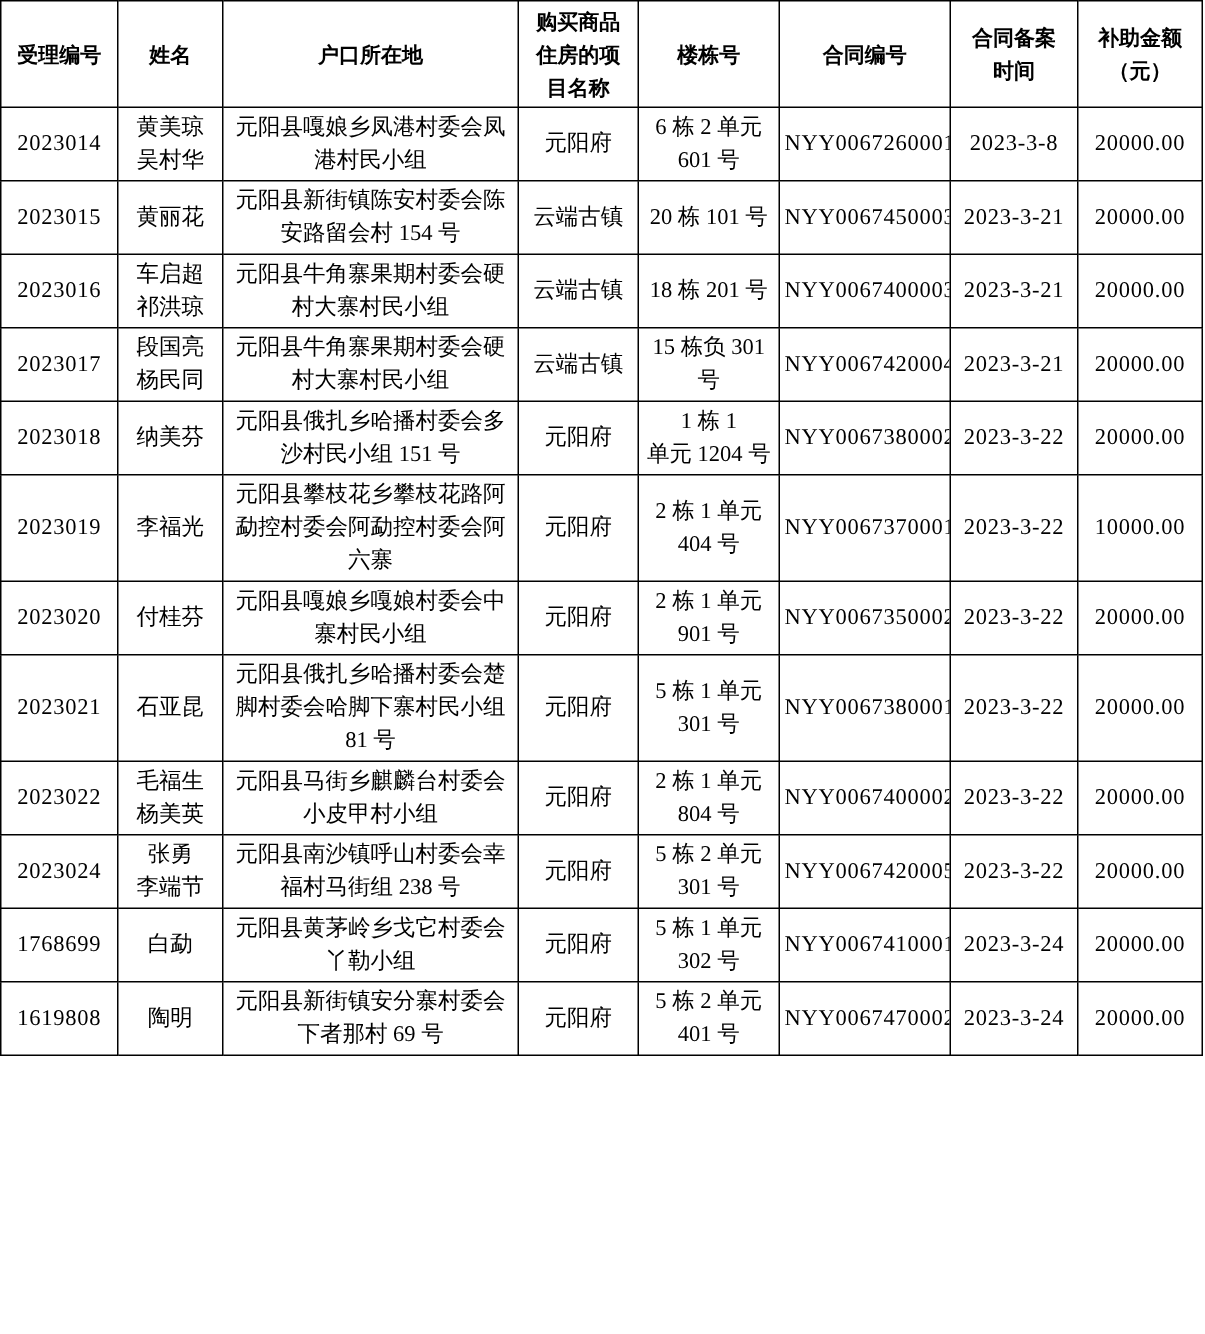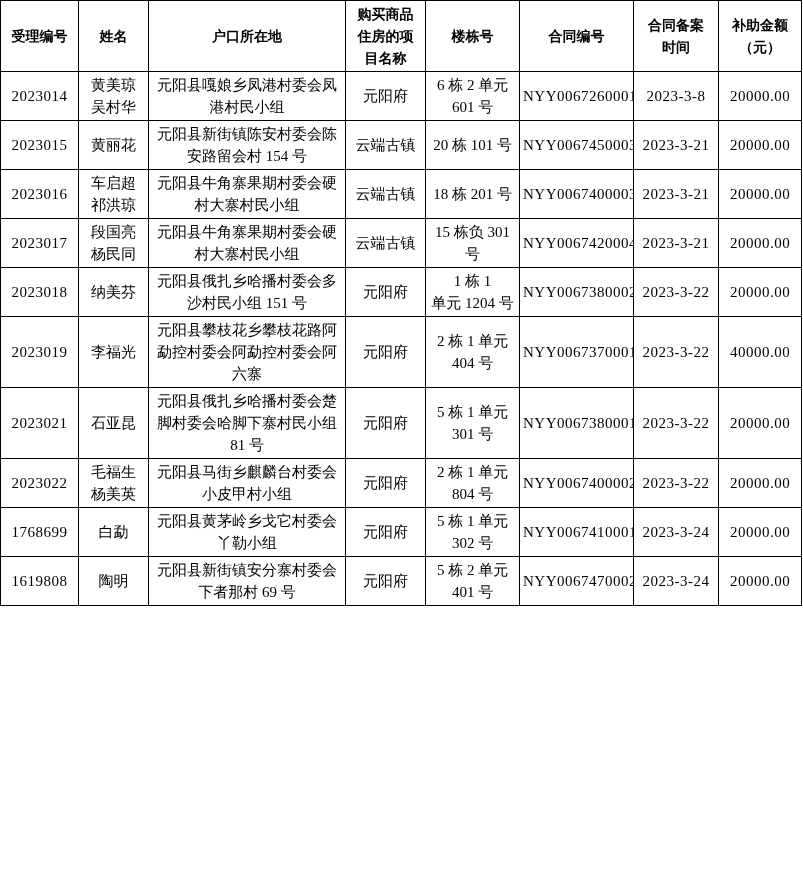--- a/index.html
+++ b/index.html
@@ -150,21 +150,33 @@
           <td class="c-id">2023019</td>
           <td class="c-name">李福光</td>
           <td class="c-address">元阳县攀枝花乡攀枝花路阿
 勐控村委会阿勐控村委会阿
 六寨</td>
           <td class="c-project">元阳府</td>
           <td class="c-building">2 栋 1 单元
 404 号</td>
           <td class="c-contract">NYY0067370001</td>
           <td class="c-date">2023-3-22</td>
-          <td class="c-amount">40000.00</td>
+          <td class="c-amount">10000.00</td>
+        </tr>
+        <tr>
+          <td class="c-id">2023020</td>
+          <td class="c-name">付桂芬</td>
+          <td class="c-address">元阳县嘎娘乡嘎娘村委会中
+寨村民小组</td>
+          <td class="c-project">元阳府</td>
+          <td class="c-building">2 栋 1 单元
+901 号</td>
+          <td class="c-contract">NYY0067350002</td>
+          <td class="c-date">2023-3-22</td>
+          <td class="c-amount">20000.00</td>
         </tr>
         <tr>
           <td class="c-id">2023021</td>
           <td class="c-name">石亚昆</td>
           <td class="c-address">元阳县俄扎乡哈播村委会楚
 脚村委会哈脚下寨村民小组
 81 号</td>
           <td class="c-project">元阳府</td>
           <td class="c-building">5 栋 1 单元
 301 号</td>
@@ -179,20 +191,33 @@
           <td class="c-address">元阳县马街乡麒麟台村委会
 小皮甲村小组</td>
           <td class="c-project">元阳府</td>
           <td class="c-building">2 栋 1 单元
 804 号</td>
           <td class="c-contract">NYY0067400002</td>
           <td class="c-date">2023-3-22</td>
           <td class="c-amount">20000.00</td>
         </tr>
         <tr>
+          <td class="c-id">2023024</td>
+          <td class="c-name">张勇
+李端节</td>
+          <td class="c-address">元阳县南沙镇呼山村委会幸
+福村马街组 238 号</td>
+          <td class="c-project">元阳府</td>
+          <td class="c-building">5 栋 2 单元
+301 号</td>
+          <td class="c-contract">NYY0067420005</td>
+          <td class="c-date">2023-3-22</td>
+          <td class="c-amount">20000.00</td>
+        </tr>
+        <tr>
           <td class="c-id">1768699</td>
           <td class="c-name">白勐</td>
           <td class="c-address">元阳县黄茅岭乡戈它村委会
 丫勒小组</td>
           <td class="c-project">元阳府</td>
           <td class="c-building">5 栋 1 单元
 302 号</td>
           <td class="c-contract">NYY0067410001</td>
           <td class="c-date">2023-3-24</td>
           <td class="c-amount">20000.00</td>

